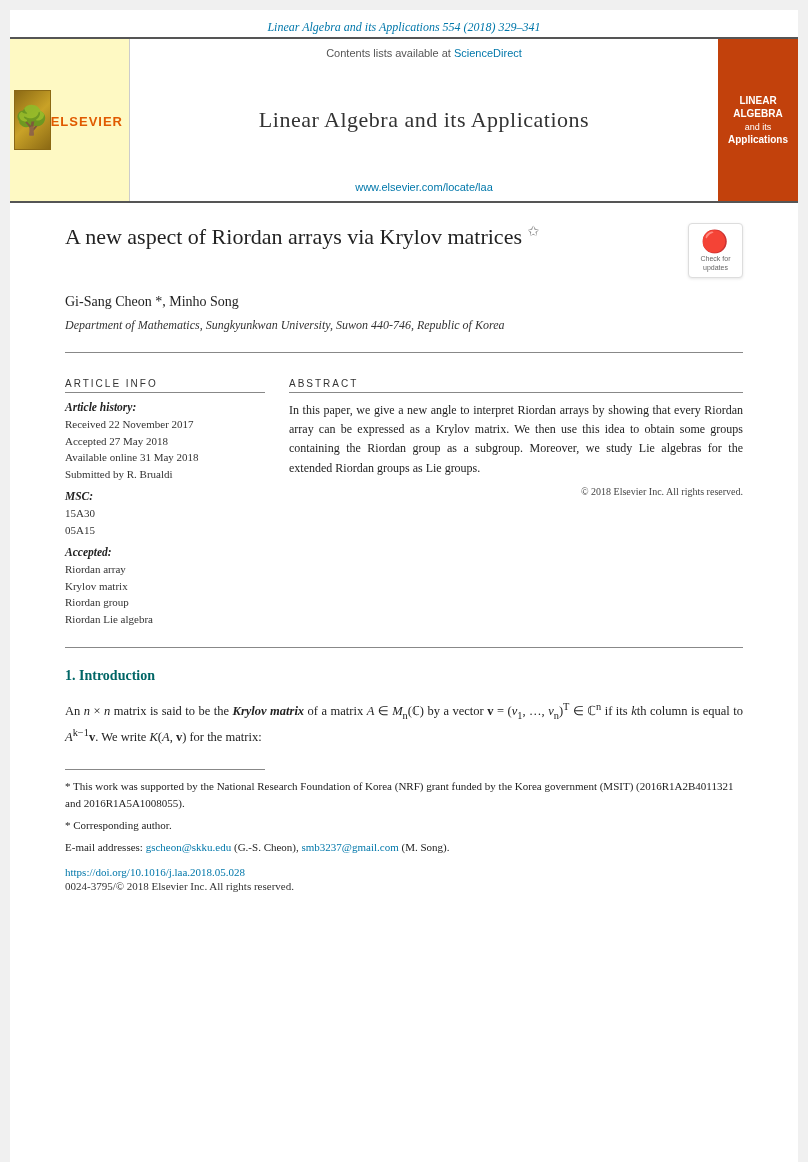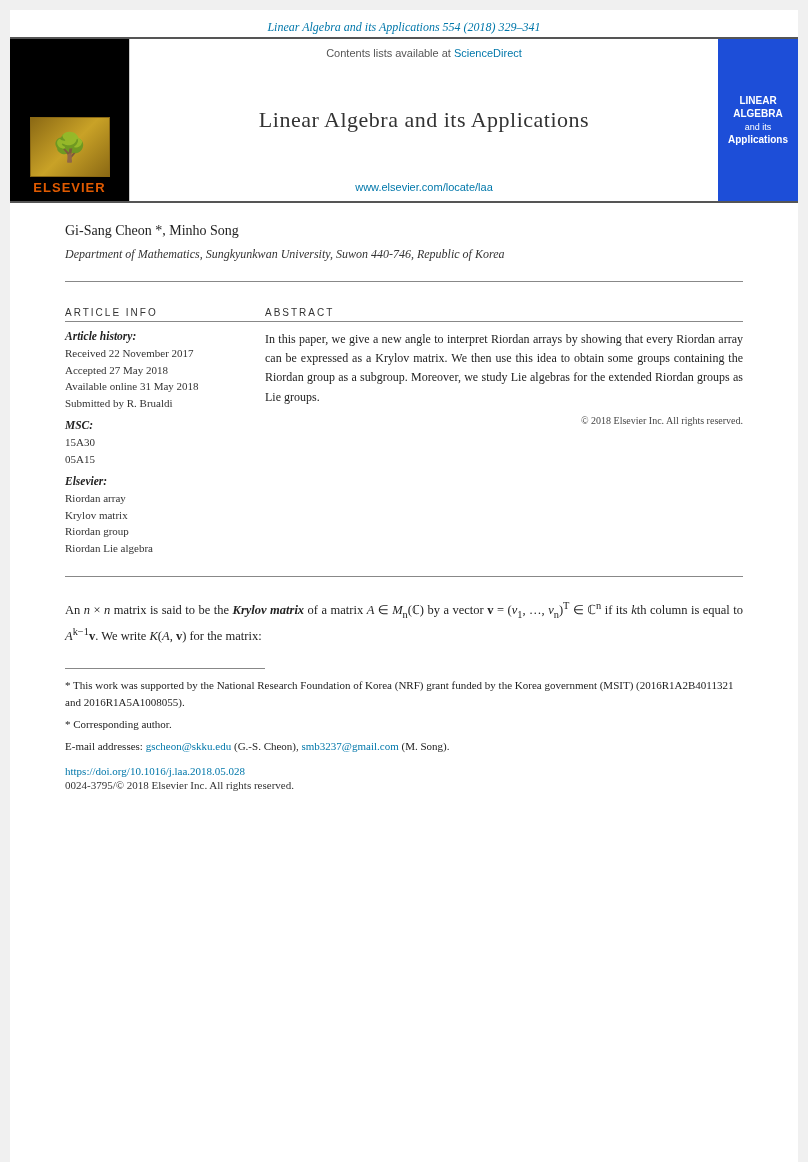--- a/index.html
+++ b/index.html
@@ -30,23 +30,23 @@
       display: flex;
       align-items: stretch;
       border-top: 2px solid #555;
       border-bottom: 2px solid #555;
       margin: 0 0 20px 0;
       background: #fff;
     }
     .banner-logo {
       width: 120px;
       min-height: 90px;
-      background: #000000;
-      display: flex;
-      flex-direction: column;
+      background: #fef9c3;
+      display: flex;
+      flex-direction: row;
       align-items: center;
       justify-content: flex-end;
       padding: 6px;
       border-right: 1px solid #ccc;
       flex-shrink: 0;
     }
     .elsevier-logo-graphic {
       width: 80px;
       height: 60px;
       background: linear-gradient(135deg, #8B6914 0%, #c9a227 50%, #8B6914 100%);
@@ -92,21 +92,21 @@
       letter-spacing: 0.5px;
       margin-bottom: 4px;
     }
     .banner-url {
       font-size: 11px;
       color: #0077aa;
       font-family: Arial, sans-serif;
     }
     .banner-right {
       width: 80px;
-      background: #1d4ed8;
+      background: #c2410c;
       display: flex;
       flex-direction: column;
       align-items: center;
       justify-content: center;
       padding: 6px;
       flex-shrink: 0;
     }
     .banner-right-title {
       color: #fff;
       font-size: 10px;
@@ -180,20 +180,21 @@
 
     .divider {
       border: none;
       border-top: 1px solid #888;
       margin-bottom: 14px;
     }
 
     
     .two-col {
       display: flex;
+      gap: 24px;
       margin-bottom: 20px;
       margin-top: 25px;
     }
     .col-left {
       width: 200px;
       flex-shrink: 0;
     }
     .col-right {
       flex: 1;
     }
@@ -308,20 +309,31 @@
       <div class="banner-journal-title">Linear Algebra and its Applications</div>
       <div class="banner-url">www.elsevier.com/locate/laa</div>
     </div>
     <div class="banner-right">
       <div class="banner-right-title">LINEAR<br>ALGEBRA<br><span style="font-weight:normal;font-size:9px;">and its</span><br>Applications</div>
     </div>
   </div>
 
   <div class="article-body">
 
+    <div class="article-title-section">
+      <div class="article-title">
+        <span>A new aspect of Riordan arrays via Krylov matrices</span>
+        <span class="star">✩</span>
+      </div>
+      <div class="check-badge">
+        <div class="check-badge-icon">🔴</div>
+        <div class="check-badge-text">Check for
+updates</div>
+      </div>
+    </div>
 
     <div class="authors">
       <span>Gi-Sang Cheon *, Minho Song</span>
     </div>
 
     <div class="affiliation">Department of Mathematics, Sungkyunkwan University, Suwon 440-746, Republic of Korea</div>
 
     <hr class="divider">
 
     <div class="two-col">
@@ -332,37 +344,38 @@
         <div class="info-group-title">Article history:</div>
         <div class="info-item">Received 22 November 2017</div>
         <div class="info-item">Accepted 27 May 2018</div>
         <div class="info-item">Available online 31 May 2018</div>
         <div class="info-item">Submitted by R. Brualdi</div>
 
         <div class="info-group-title">MSC:</div>
         <div class="info-item">15A30</div>
         <div class="info-item">05A15</div>
 
-        <div class="info-group-title">Elsevier:</div>
+        <div class="info-group-title">Accepted:</div>
         <div class="info-item">Riordan array</div>
         <div class="info-item">Krylov matrix</div>
         <div class="info-item">Riordan group</div>
         <div class="info-item">Riordan Lie algebra</div>
       </div>
 
       <div class="col-right">
         <div class="section-label">Abstract</div>
         <div class="abstract-text">In this paper, we give a new angle to interpret Riordan arrays by showing that every Riordan array can be expressed as a Krylov matrix. We then use this idea to obtain some groups containing the Riordan group as a subgroup. Moreover, we study Lie algebras for the extended Riordan groups as Lie groups.</div>
         <div class="abstract-copyright">© 2018 Elsevier Inc. All rights reserved.</div>
       </div>
 
     </div>
 
     <hr class="divider2">
 
+    <div class="section-heading">1.  Introduction</div>
 
     <div class="body-text">
       An <em>n</em> × <em>n</em> matrix is said to be the <span class="bold-italic">Krylov matrix</span> of a matrix <em>A</em> ∈ <em>M</em><sub>n</sub>(ℂ) by a vector
       <strong>v</strong> = (<em>v</em><sub>1</sub>, …, <em>v</em><sub>n</sub>)<sup>T</sup> ∈ ℂ<sup>n</sup> if its <em>k</em>th column is equal to <em>A</em><sup>k−1</sup><strong>v</strong>. We write <em>K</em>(<em>A</em>, <strong>v</strong>) for the
       matrix:
     </div>
 
     <hr class="footnote-divider">
 
     <div class="footnote">

